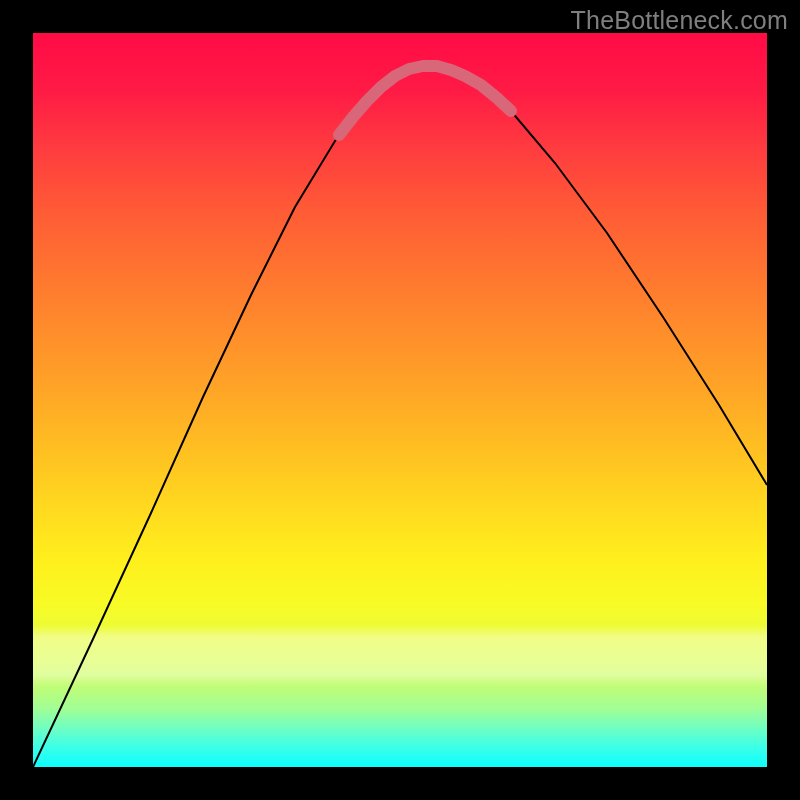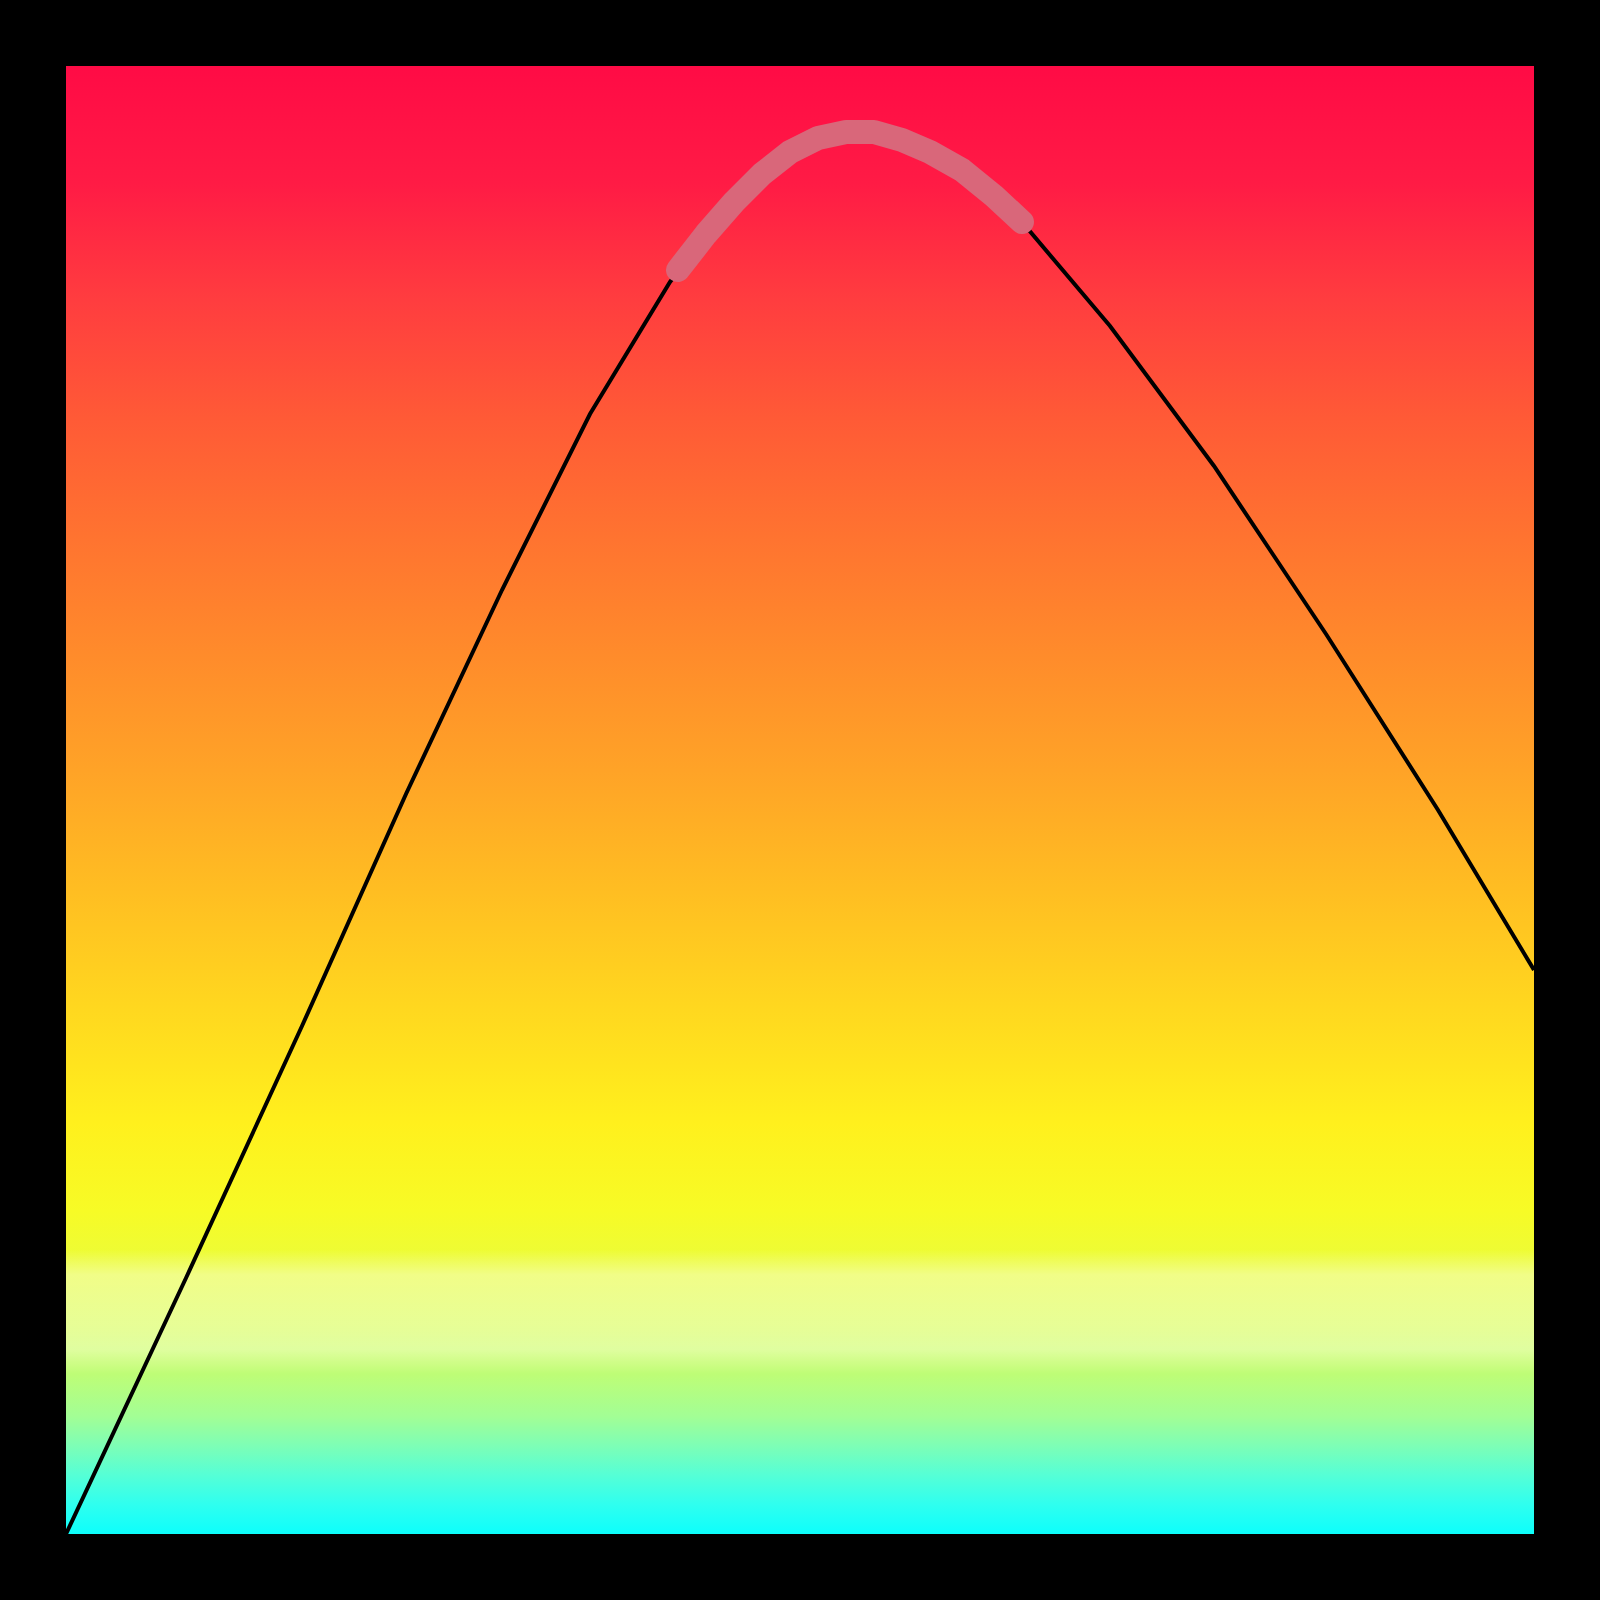--- a/index.html
+++ b/index.html
@@ -89,13 +89,14 @@
   <div class="plot">
     <div class="gradient"></div>
     <div class="whiteband"></div>
     <svg class="curve-svg" viewBox="0 0 734 734">
       <g id="series">
           <path d="M0 734 L60 606 L118 480 L170 364 L218 262 L262 174 L302 108 L332 70 L352 50 L368 39 L382 34 L396 33 L410 34 L428 40 L448 52 L478 78 L522 130 L574 200 L630 284 L686 372 L734 452" fill="none" stroke="#000000" stroke-width="2"></path>
           <path d="M306 102 L320 84 L334 68 L348 54 L362 43 L376 36 L390 33 L404 33 L418 37 L432 43 L448 52 L464 65 L478 78" fill="none" stroke="#d9677a" stroke-width="12" stroke-linecap="round" stroke-linejoin="round"></path>
         </g>
     </svg>
   </div>
+  <div class="watermark">TheBottleneck.com</div>
 </div>
 
 </body></html>

